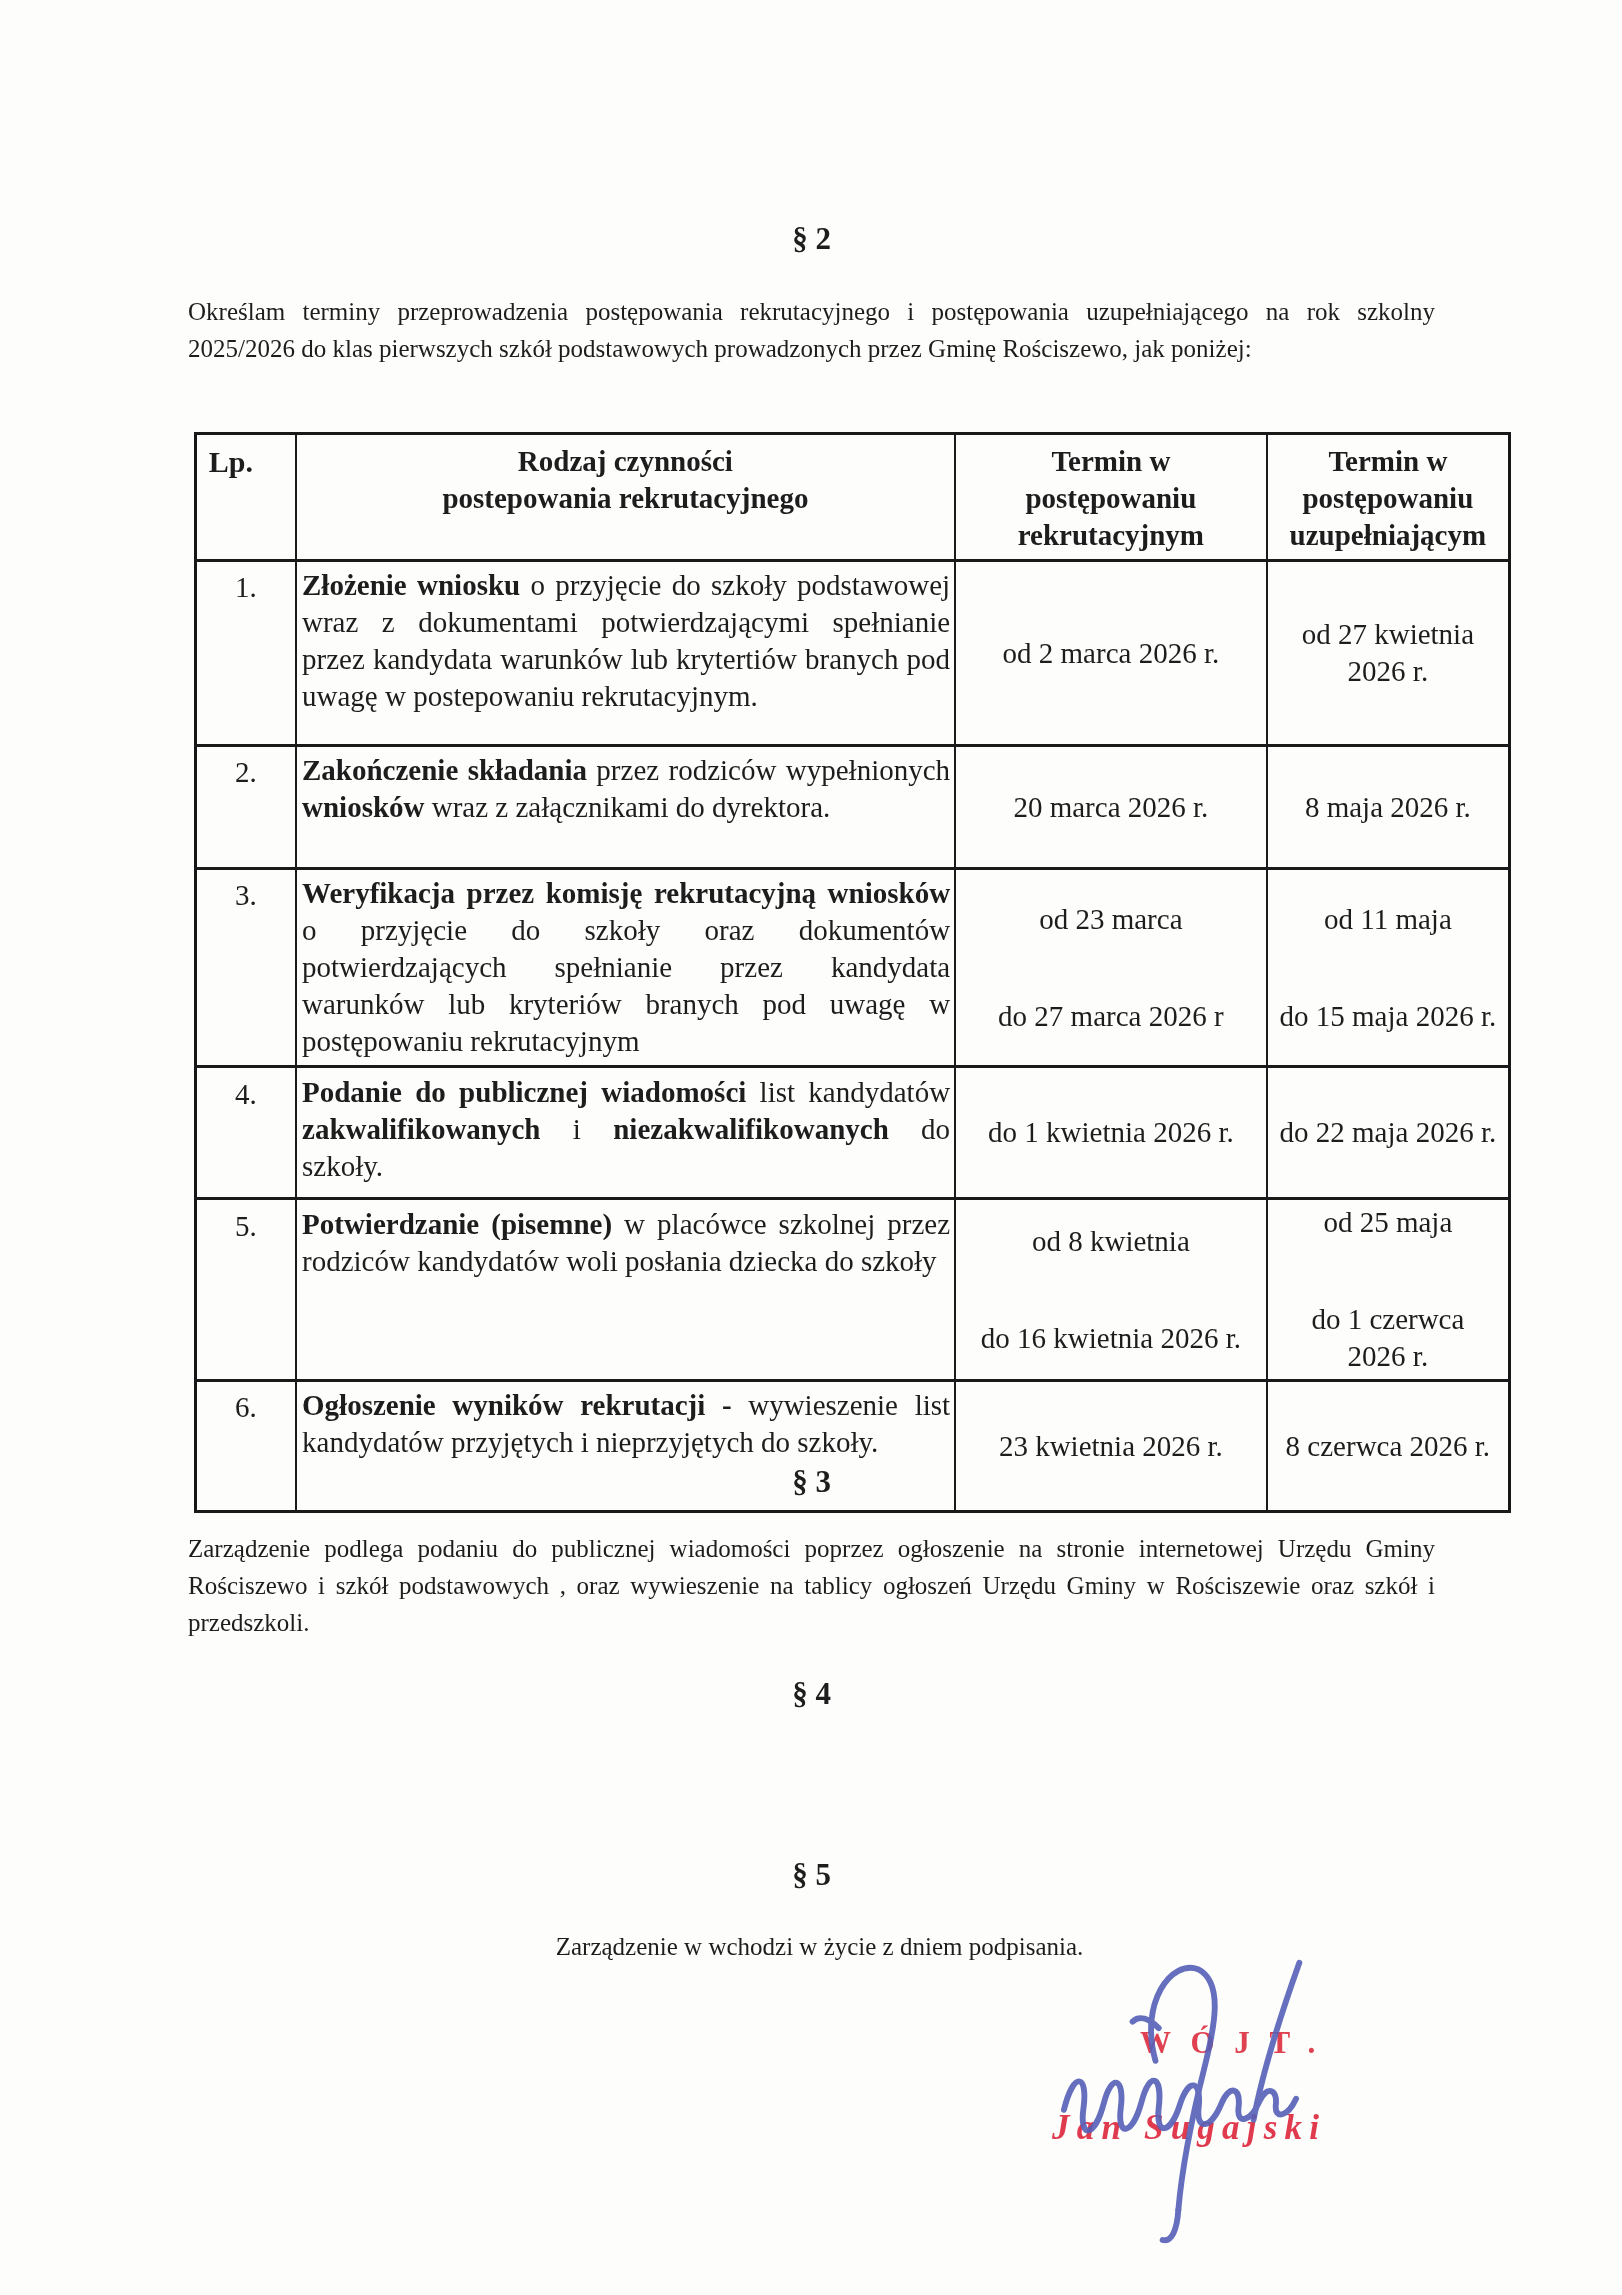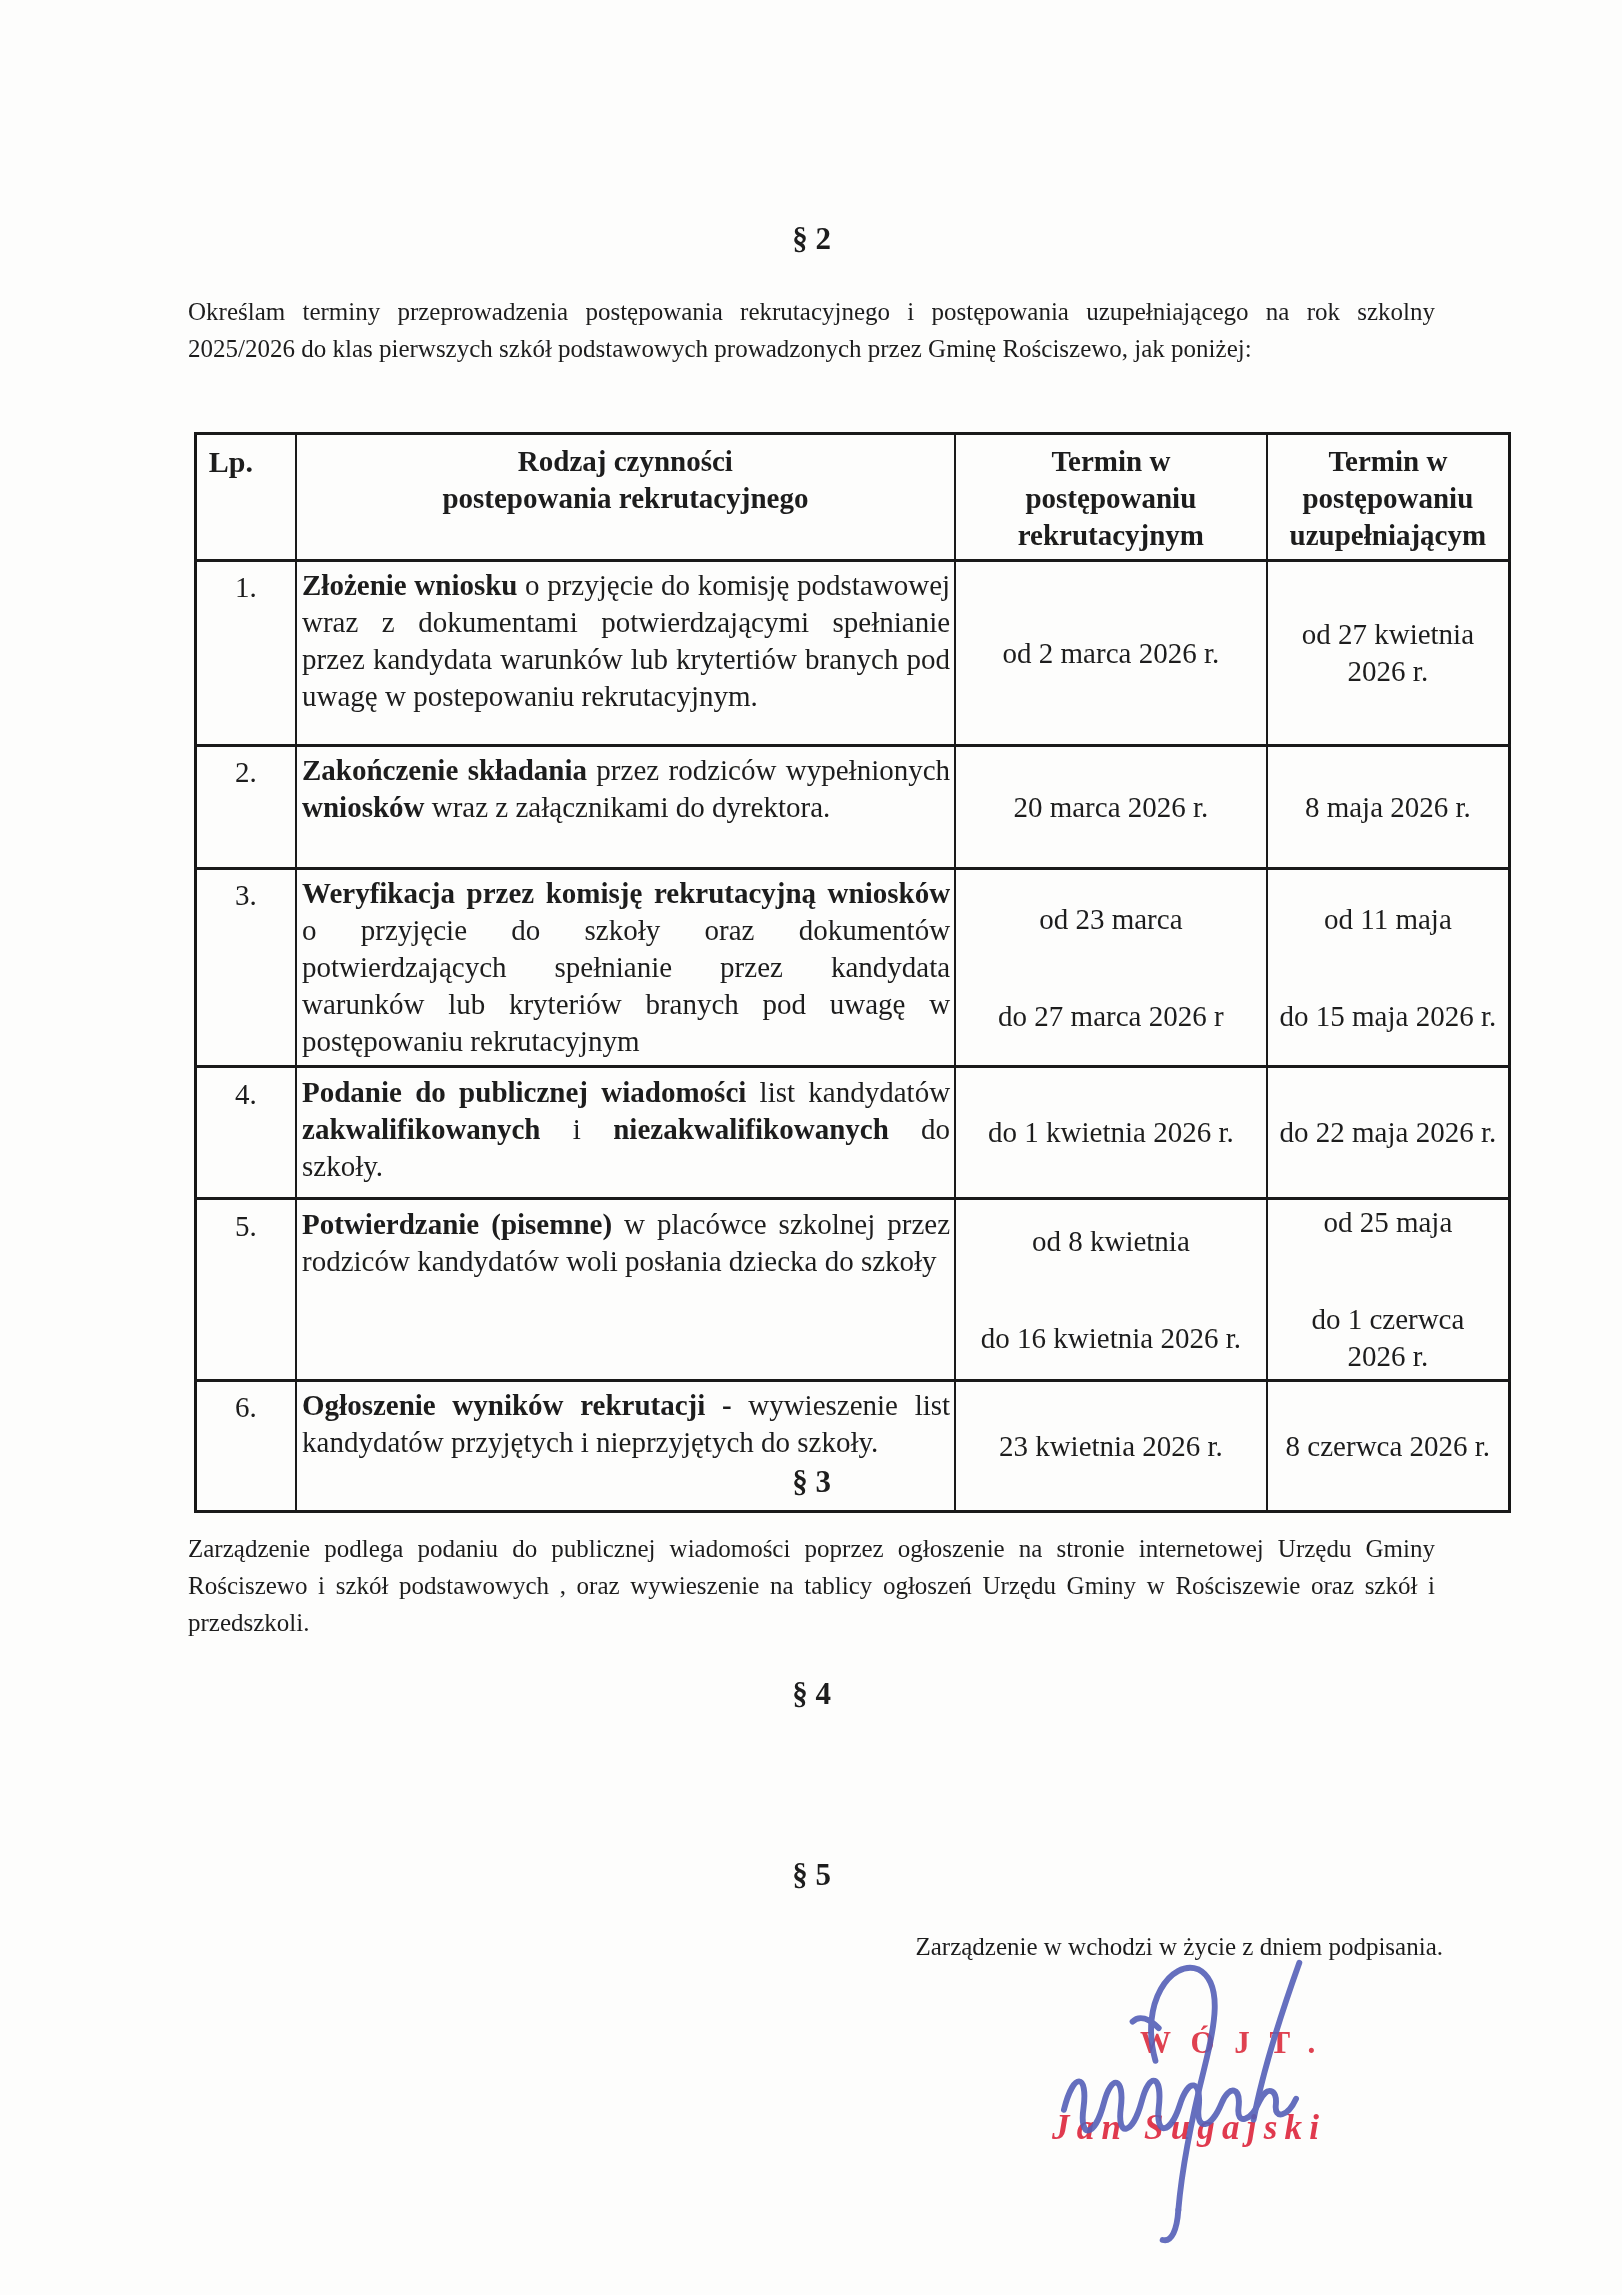--- a/index.html
+++ b/index.html
@@ -13,21 +13,21 @@
   }
   b{font-weight:bold;}
   .sec-heading{
     position:absolute;left:0;width:100%;
     text-align:center;font-weight:bold;font-size:31px;
   }
   .para{
     position:absolute;left:188px;width:1247px;
     font-size:25px;line-height:37px;text-align:justify;
   }
-  .para.nojust{text-align:right;}
+  .para.nojust{text-align:center;}
   
   .tblwrap{position:absolute;top:432px;left:194px;width:1317px;}
   table{width:100%;border-collapse:collapse;table-layout:fixed;border:3.3px solid #161616;}
   col.c-lp{width:93px;}
   col.c-act{width:611px;}
   col.c-rek{width:289px;}
   col.c-uzu{width:225px;}
   th,td{border:2px solid #1a1a1a;border-top-width:3.3px;border-bottom-width:3.3px;}
   thead th{
     font-weight:bold;font-size:29px;line-height:37px;
@@ -93,21 +93,21 @@
           <th>
             <div>Termin w</div>
             <div>postępowaniu</div>
             <div>uzupełniającym</div>
           </th>
         </tr>
       </thead>
       <tbody>
         <tr class="r1">
           <td class="lp">1.</td>
-          <td class="act"><b>Złożenie wniosku</b><span> o przyjęcie do komisję podstawowej wraz z dokumentami potwierdzającymi spełnianie przez kandydata warunków lub krytertiów branych pod uwagę w postepowaniu rekrutacyjnym.</span></td>
+          <td class="act"><b>Złożenie wniosku</b><span> o przyjęcie do szkoły podstawowej wraz z dokumentami potwierdzającymi spełnianie przez kandydata warunków lub krytertiów branych pod uwagę w postepowaniu rekrutacyjnym.</span></td>
           <td class="date">
             <div>od 2 marca 2026 r.</div>
           </td>
           <td class="date">
             <div>od 27 kwietnia</div>
             <div>2026 r.</div>
           </td>
         </tr>
         <tr class="r2">
           <td class="lp">2.</td>

